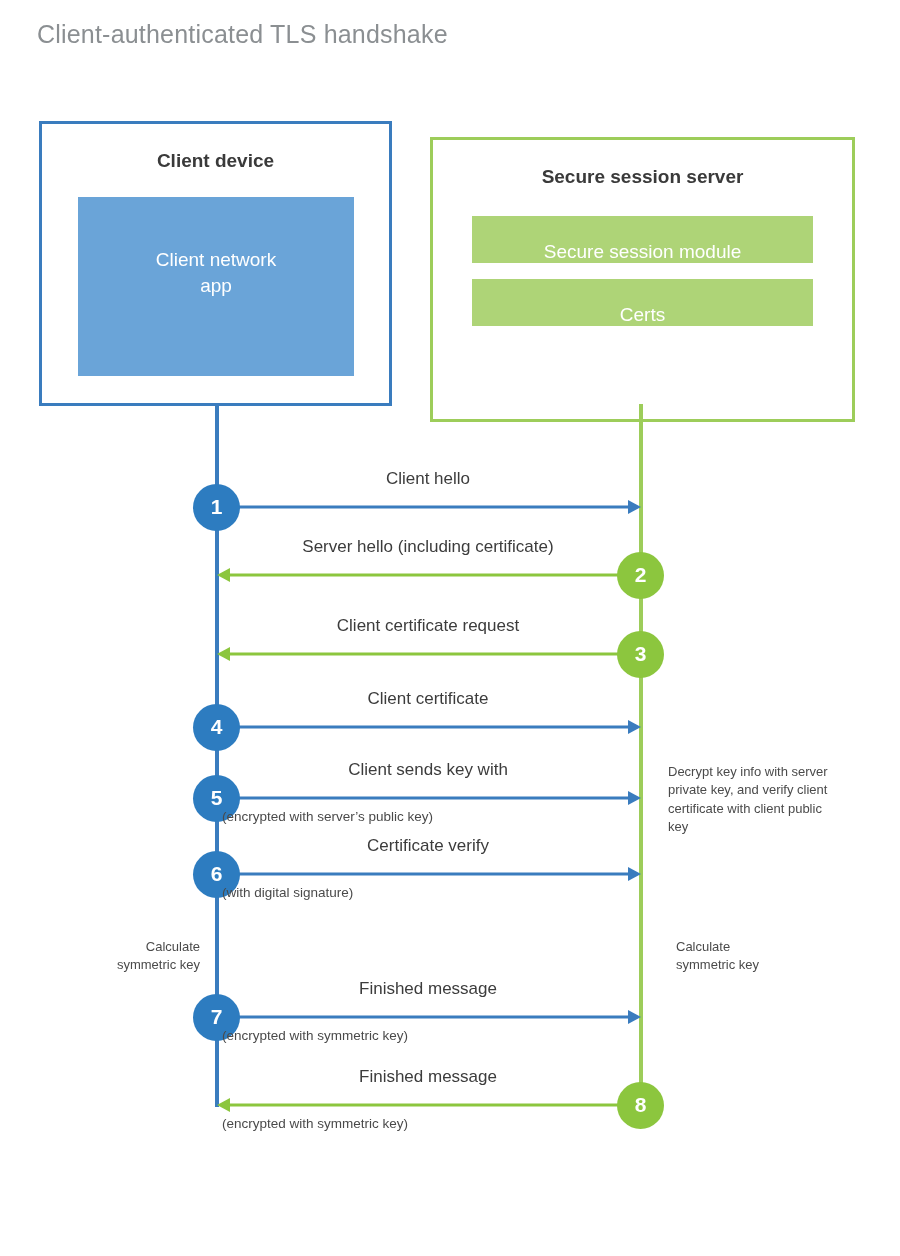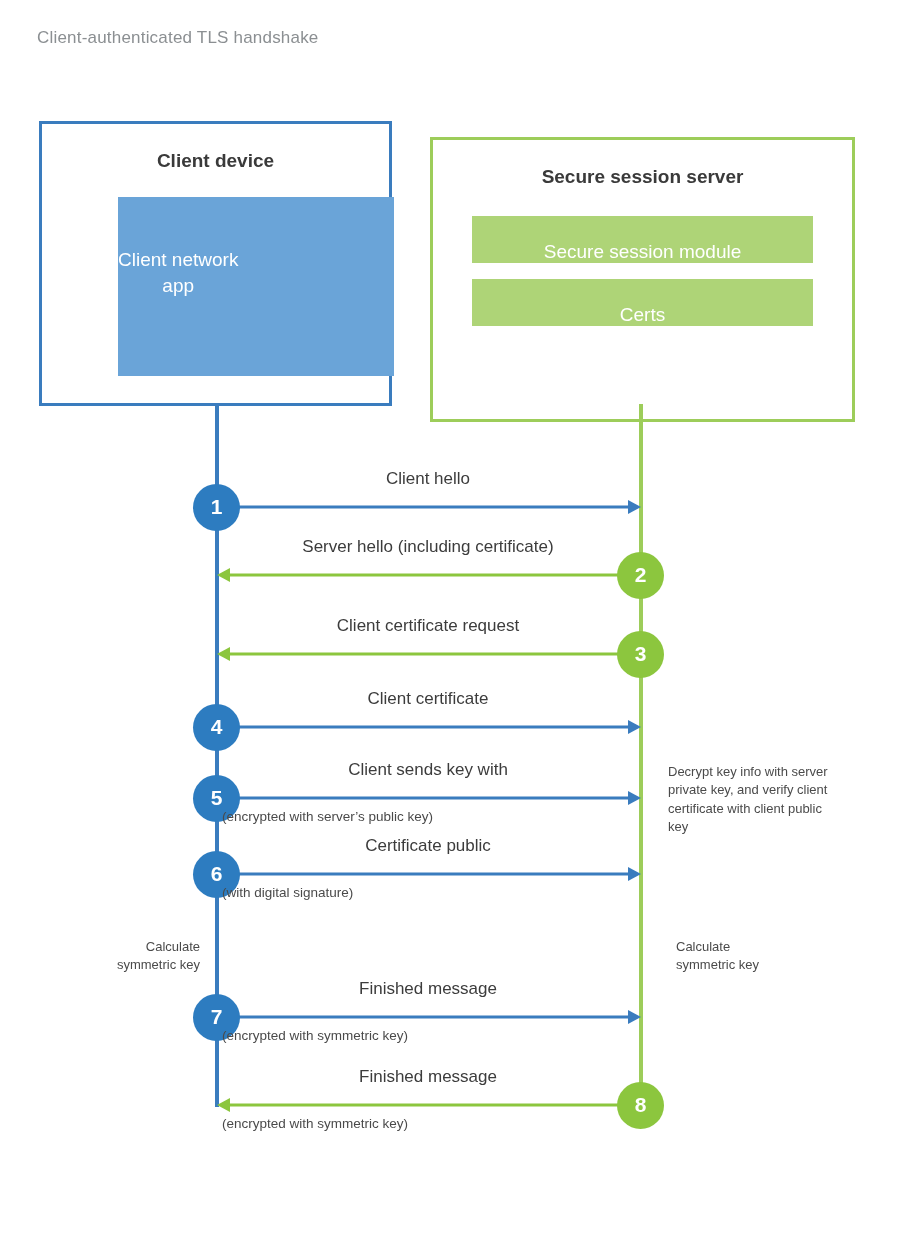--- a/index.html
+++ b/index.html
@@ -1,39 +1,39 @@
 <!DOCTYPE html>
 <html><head>
 <meta charset="utf-8">
 <style>
   html,body{margin:0;padding:0;background:#ffffff;}
   body{width:900px;height:1256px;position:relative;font-family:"Liberation Sans",sans-serif;}
   #stage{position:absolute;left:0;top:0;width:900px;height:1256px;overflow:hidden;background:#fff;}
 
   
   #page-title{
-    position:absolute;left:37px;top:28px;
-    font-size:17px;font-weight:300;color:#8b8f92;letter-spacing:.2px;
+    position:absolute;left:37px;top:20px;
+    font-size:25px;font-weight:300;color:#8b8f92;letter-spacing:.2px;
     white-space:nowrap;
   }
 
   
   .actor-box{position:absolute;background:#fff;box-sizing:border-box;}
   #client-box{left:39px;top:121px;width:353px;height:285px;border:3px solid #3a7cbe;}
   #server-box{left:430px;top:121px;width:425px;height:285px;border:3px solid #9dcd5a;margin-top:16px;}
   .actor-title{
     position:absolute;left:0;right:0;top:26px;text-align:center;
     font-size:19px;font-weight:bold;color:#3a3a3a;
   }
 
   #client-app{
     position:absolute;left:36px;top:73px;width:276px;height:179px;
     background:#6aa4d8;
-    display:flex;align-items:center;
-    color:#ffffff;font-size:19px;font-weight:300;text-align:center;line-height:1.35;margin-left:40px;
+    display:flex;align-items:center;justify-content:center;
+    color:#ffffff;font-size:19px;font-weight:300;text-align:center;line-height:1.35;
   }
   #client-app .app-label{transform:translateY(-14px);}
 
   .server-bar{
     position:absolute;left:39px;width:341px;height:47px;background:#aed477;
     display:flex;align-items:flex-end;justify-content:center;
     color:#ffffff;font-size:19px;font-weight:300;
   }
   #server-bar-0{top:76px;}
   #server-bar-1{top:139px;}
@@ -155,21 +155,21 @@
         <div class="msg-sub">(encrypted with server’s public key)</div>
       </div>
       <div class="step" style="top: 874px;">
         <svg class="arrow-svg">
           <line x1="217" y1="60" x2="632" y2="60" stroke="#3a7cbe" stroke-width="3"></line>
           <polygon points="641,60 628,53 628,67" fill="#3a7cbe"></polygon>
         </svg>
         <div class="step-badge client">
           <span>6</span>
         </div>
-        <div class="msg-label">Certificate public</div>
+        <div class="msg-label">Certificate verify</div>
         <div class="msg-sub">(with digital signature)</div>
       </div>
       <div class="step" style="top: 1017px;">
         <svg class="arrow-svg">
           <line x1="217" y1="60" x2="632" y2="60" stroke="#3a7cbe" stroke-width="3"></line>
           <polygon points="641,60 628,53 628,67" fill="#3a7cbe"></polygon>
         </svg>
         <div class="step-badge client">
           <span>7</span>
         </div>

